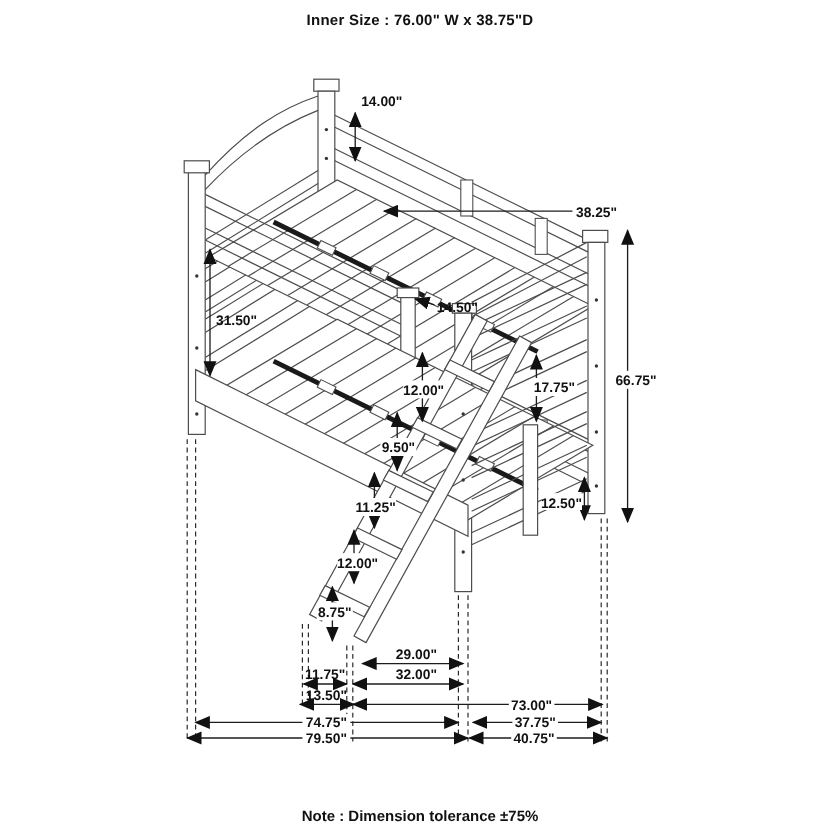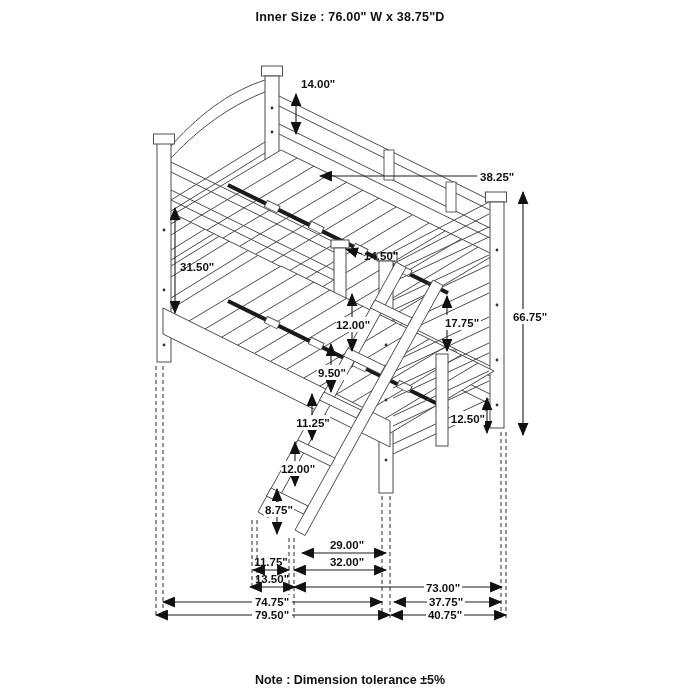--- a/index.html
+++ b/index.html
@@ -269,14 +269,14 @@
       <line class="dim" x1="156" y1="615" x2="390" y2="615" marker-start="url(#ah)" marker-end="url(#ah)"></line>
       <rect class="bg" x="252" y="608" width="40" height="14"></rect>
       <text class="lbl" x="272" y="619" text-anchor="middle">79.50"</text>
 
       <line class="dim" x1="391" y1="615" x2="506" y2="615" marker-start="url(#ah)" marker-end="url(#ah)"></line>
       <rect class="bg" x="426" y="608" width="38" height="14"></rect>
       <text class="lbl" x="445" y="619" text-anchor="middle">40.75"</text>
     </g>
   </svg>
 
-  <div class="note">Note : Dimension tolerance ±5%</div>
+  <div class="note">Note : Dimension tolerance ±75%</div>
 </div>
 
 </body></html>

